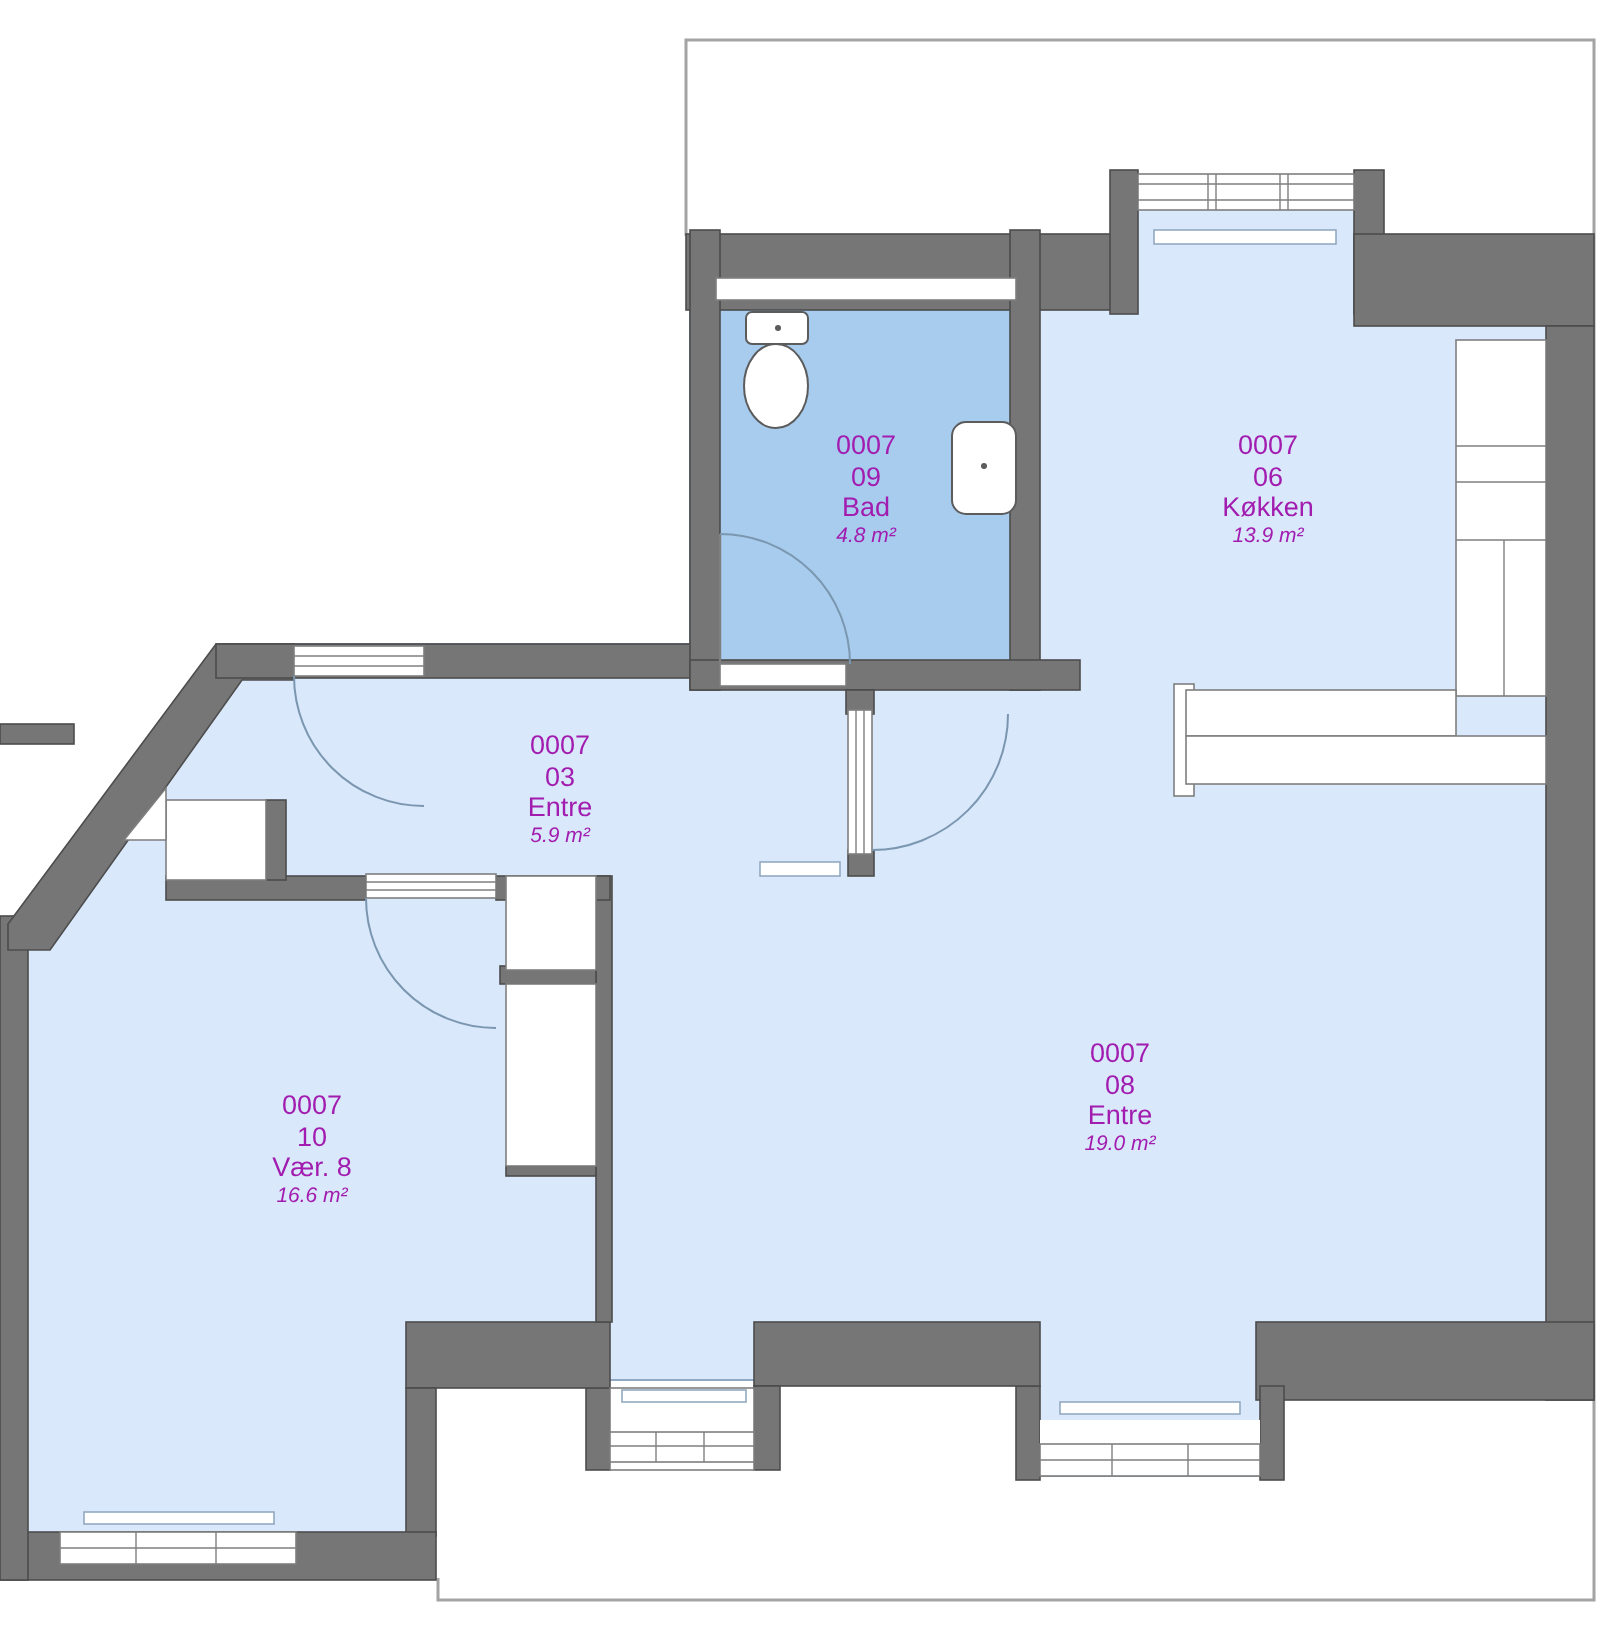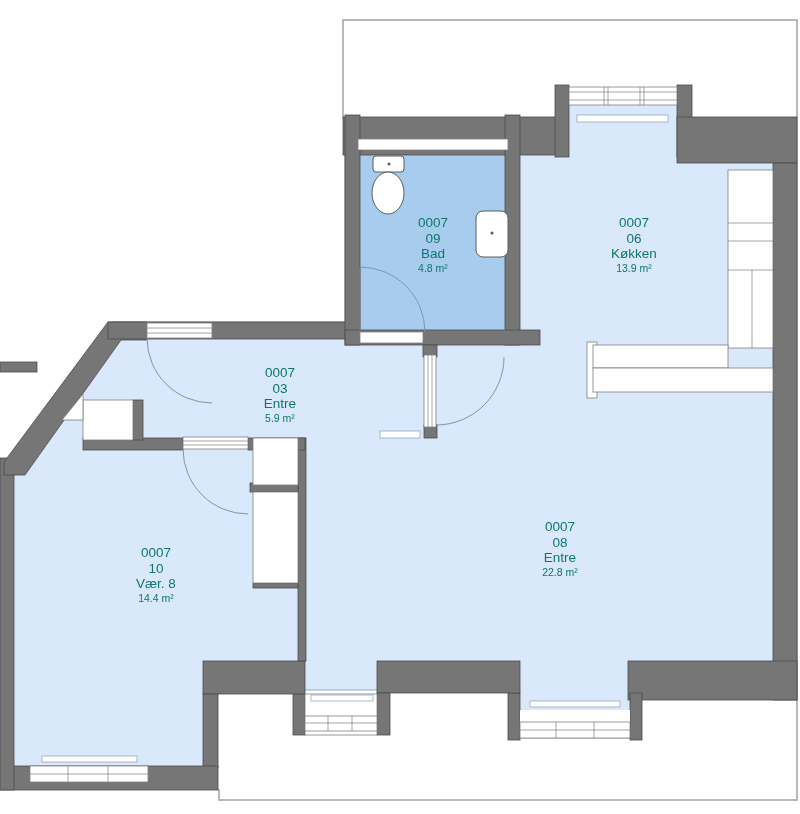--- a/index.html
+++ b/index.html
@@ -1,21 +1,21 @@
 <!DOCTYPE html>
 <html><head>
 <meta charset="utf-8">
 <style>
   html,body{margin:0;padding:0;background:#fff;}
   .stage{position:relative;width:800px;height:814px;background:#ffffff;overflow:hidden;
          font-family:"Liberation Sans", sans-serif;}
   svg{position:absolute;left:0;top:0;}
   .room-label{position:absolute;width:140px;margin-left:-70px;text-align:center;
-              color:#0f766e;line-height:15.5px;font-size:13.5px;pointer-events:none;}
-  .room-label .area{font-size:10.5px;line-height:13px;}
+              color:#a21caf;line-height:15.5px;font-size:13.5px;pointer-events:none;}
+  .room-label .area{font-size:10.5px;line-height:13px;font-style:italic;}
   .wall{fill:#767676;stroke:#4d4d4d;stroke-width:.8;}
   .wh{fill:#ffffff;stroke:#7f7f7f;stroke-width:.8;}
   .sill{fill:#ffffff;stroke:#93a9c1;stroke-width:.8;}
   .tick{stroke:#7f7f7f;stroke-width:.7;}
   .arc{fill:none;stroke:#7b97b0;stroke-width:1;}
   .fix{fill:#ffffff;stroke:#5c5c5c;stroke-width:1;}
 </style>
 </head>
 <body>
 
@@ -158,22 +158,22 @@
     <div>0007</div>
     <div>03</div>
     <div>Entre</div>
     <div class="area">5.9 m²</div>
   </div>
 
   <div class="room-label" style="left:156px;top:545px;">
     <div>0007</div>
     <div>10</div>
     <div>Vær. 8</div>
-    <div class="area">14.4 m²</div>
+    <div class="area">16.6 m²</div>
   </div>
 
   <div class="room-label" style="left:560px;top:519px;">
     <div>0007</div>
     <div>08</div>
     <div>Entre</div>
-    <div class="area">22.8 m²</div>
+    <div class="area">19.0 m²</div>
   </div>
 </div>
 
 </body></html>

